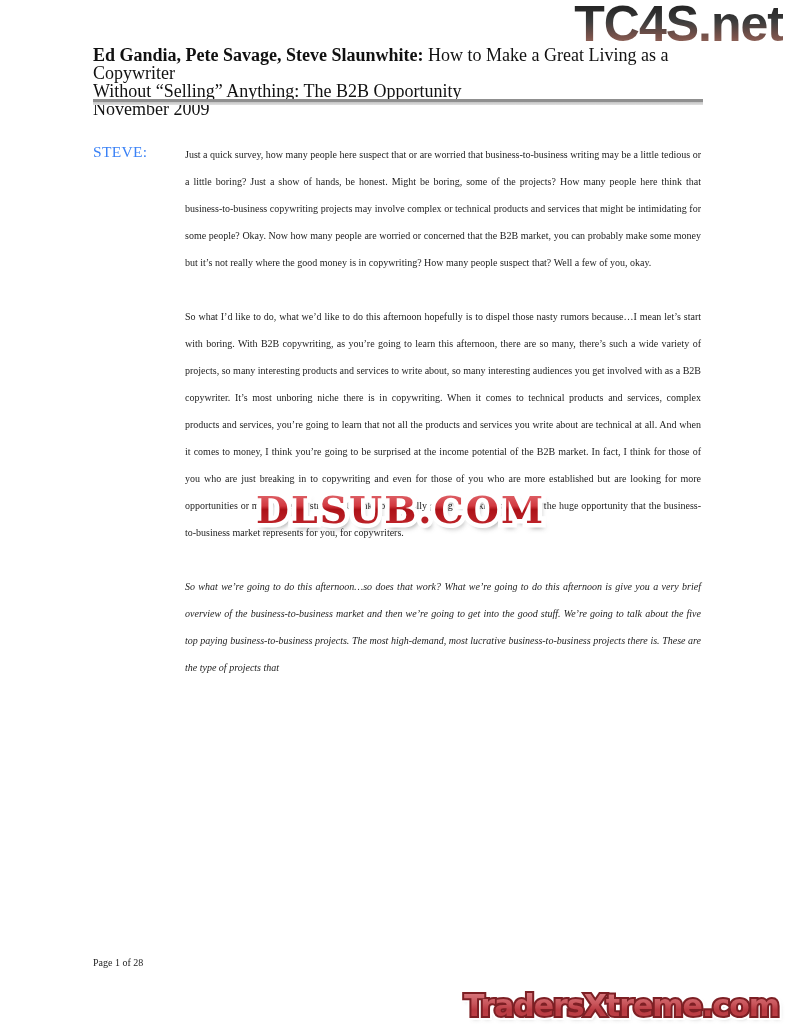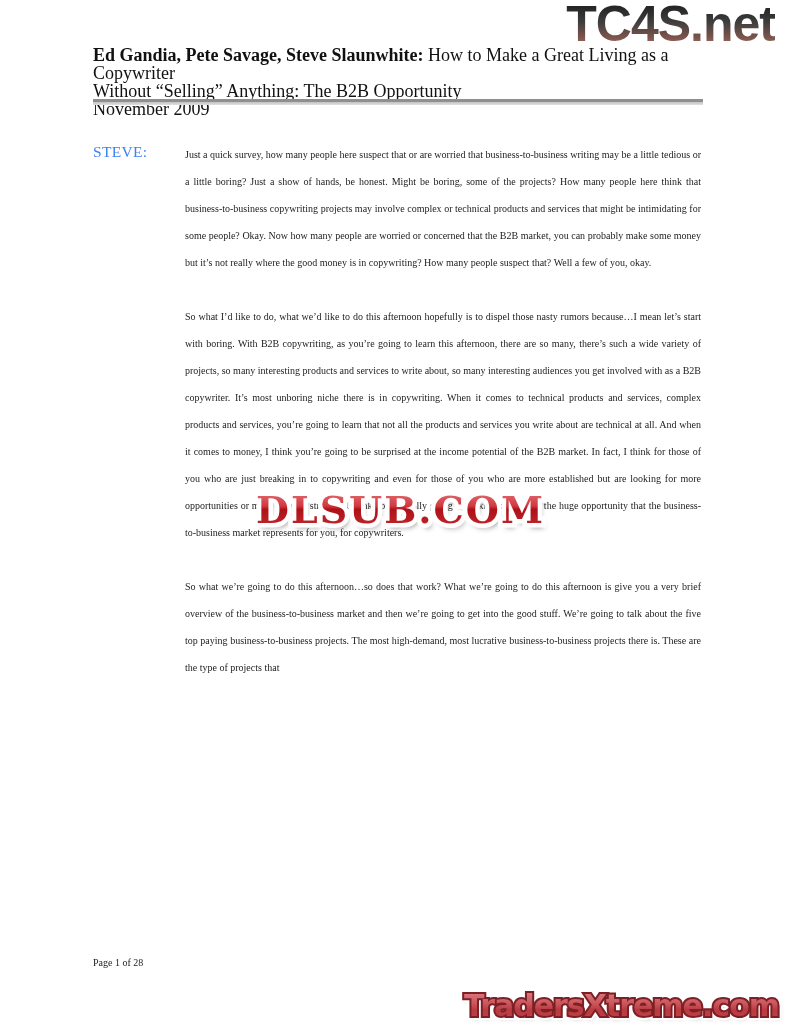--- a/index.html
+++ b/index.html
@@ -7,21 +7,21 @@
     width:791px; height:1024px;
     background:#ffffff;
     position:relative;
     overflow:hidden;
     font-family:"Liberation Serif", serif;
     color:#1c1c1c;
   }
 
   
   .tc4s {
-    position:absolute; top:0px; right:16px;
+    position:absolute; top:0px; right:8px;
     font-family:"Liberation Sans", sans-serif;
     font-weight:bold; font-size:50px; line-height:48px;
     letter-spacing:-1px;
     background:linear-gradient(#262626 15%, #3d3d3d 45%, #7c544c 78%, #a5766a 100%);
     -webkit-background-clip:text; background-clip:text;
     color:transparent;
     text-shadow:0 0 0 rgba(0,0,0,0);
     user-select:none;
   }
 
@@ -43,21 +43,21 @@
     position:absolute; left:0; top:2px;
     font-size:15.5px; letter-spacing:0.3px; color:#3b82f6;
   }
   .paragraphs { margin-left:92px; width:516px; }
   .para {
     font-size:10px; line-height:27px;
     text-align:justify;
     margin:0 0 27px 0;
     color:#1c1c1c;
   }
-  .para:last-child { margin-bottom:16px; }
+  .para:last-child { margin-bottom:16px;font-style:italic; }
 
   
   .watermark {
     position:absolute; left:256px; top:487px;
     font-family:"DejaVu Serif", serif;
     font-weight:bold; font-size:38px; line-height:46px;
     letter-spacing:2px;
     white-space:nowrap;
     pointer-events:none;
   }

